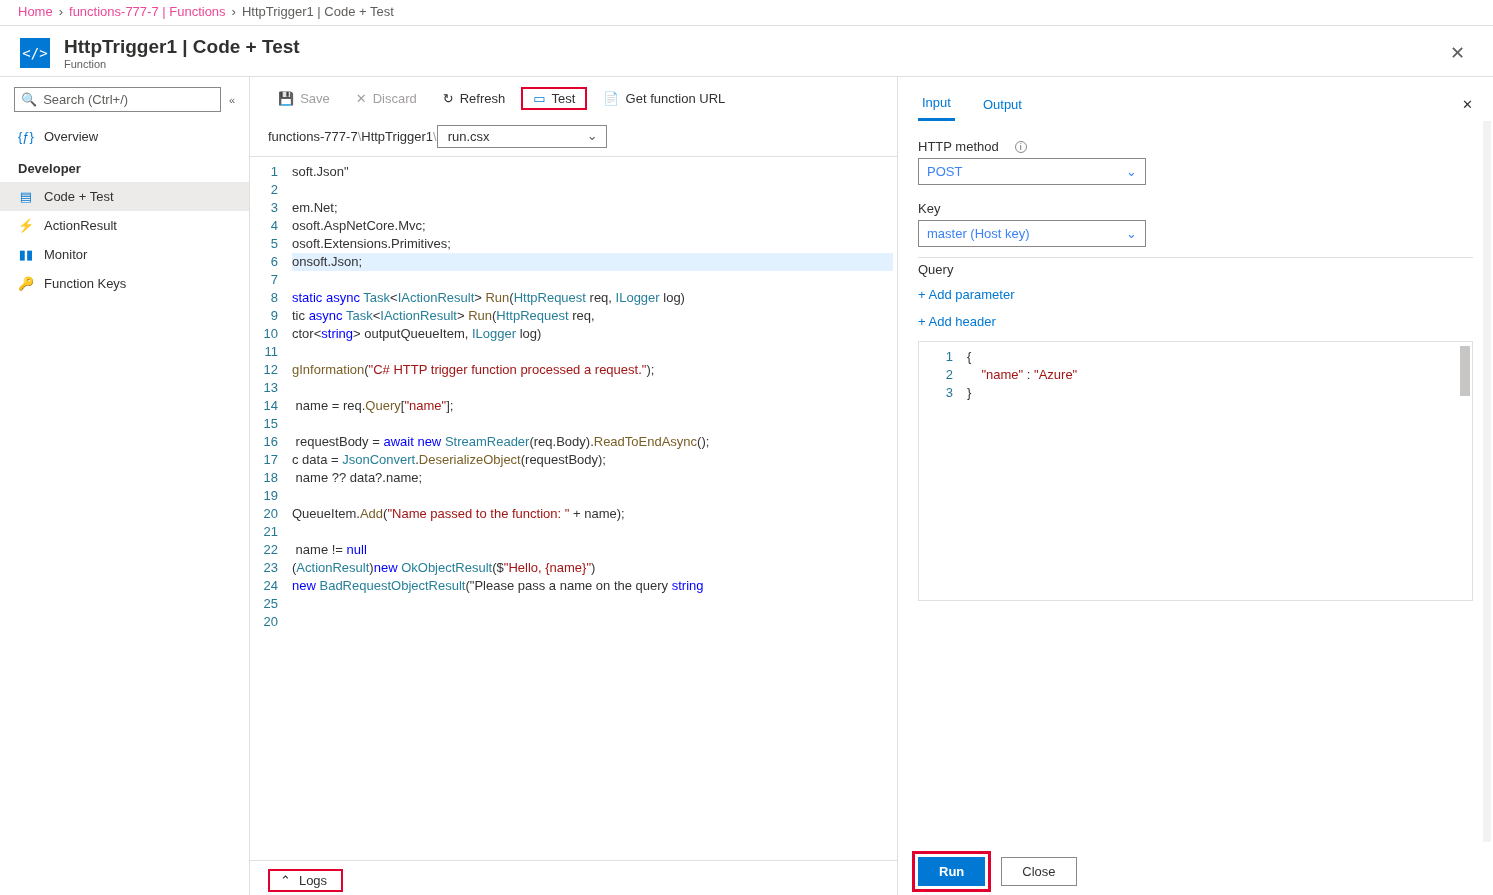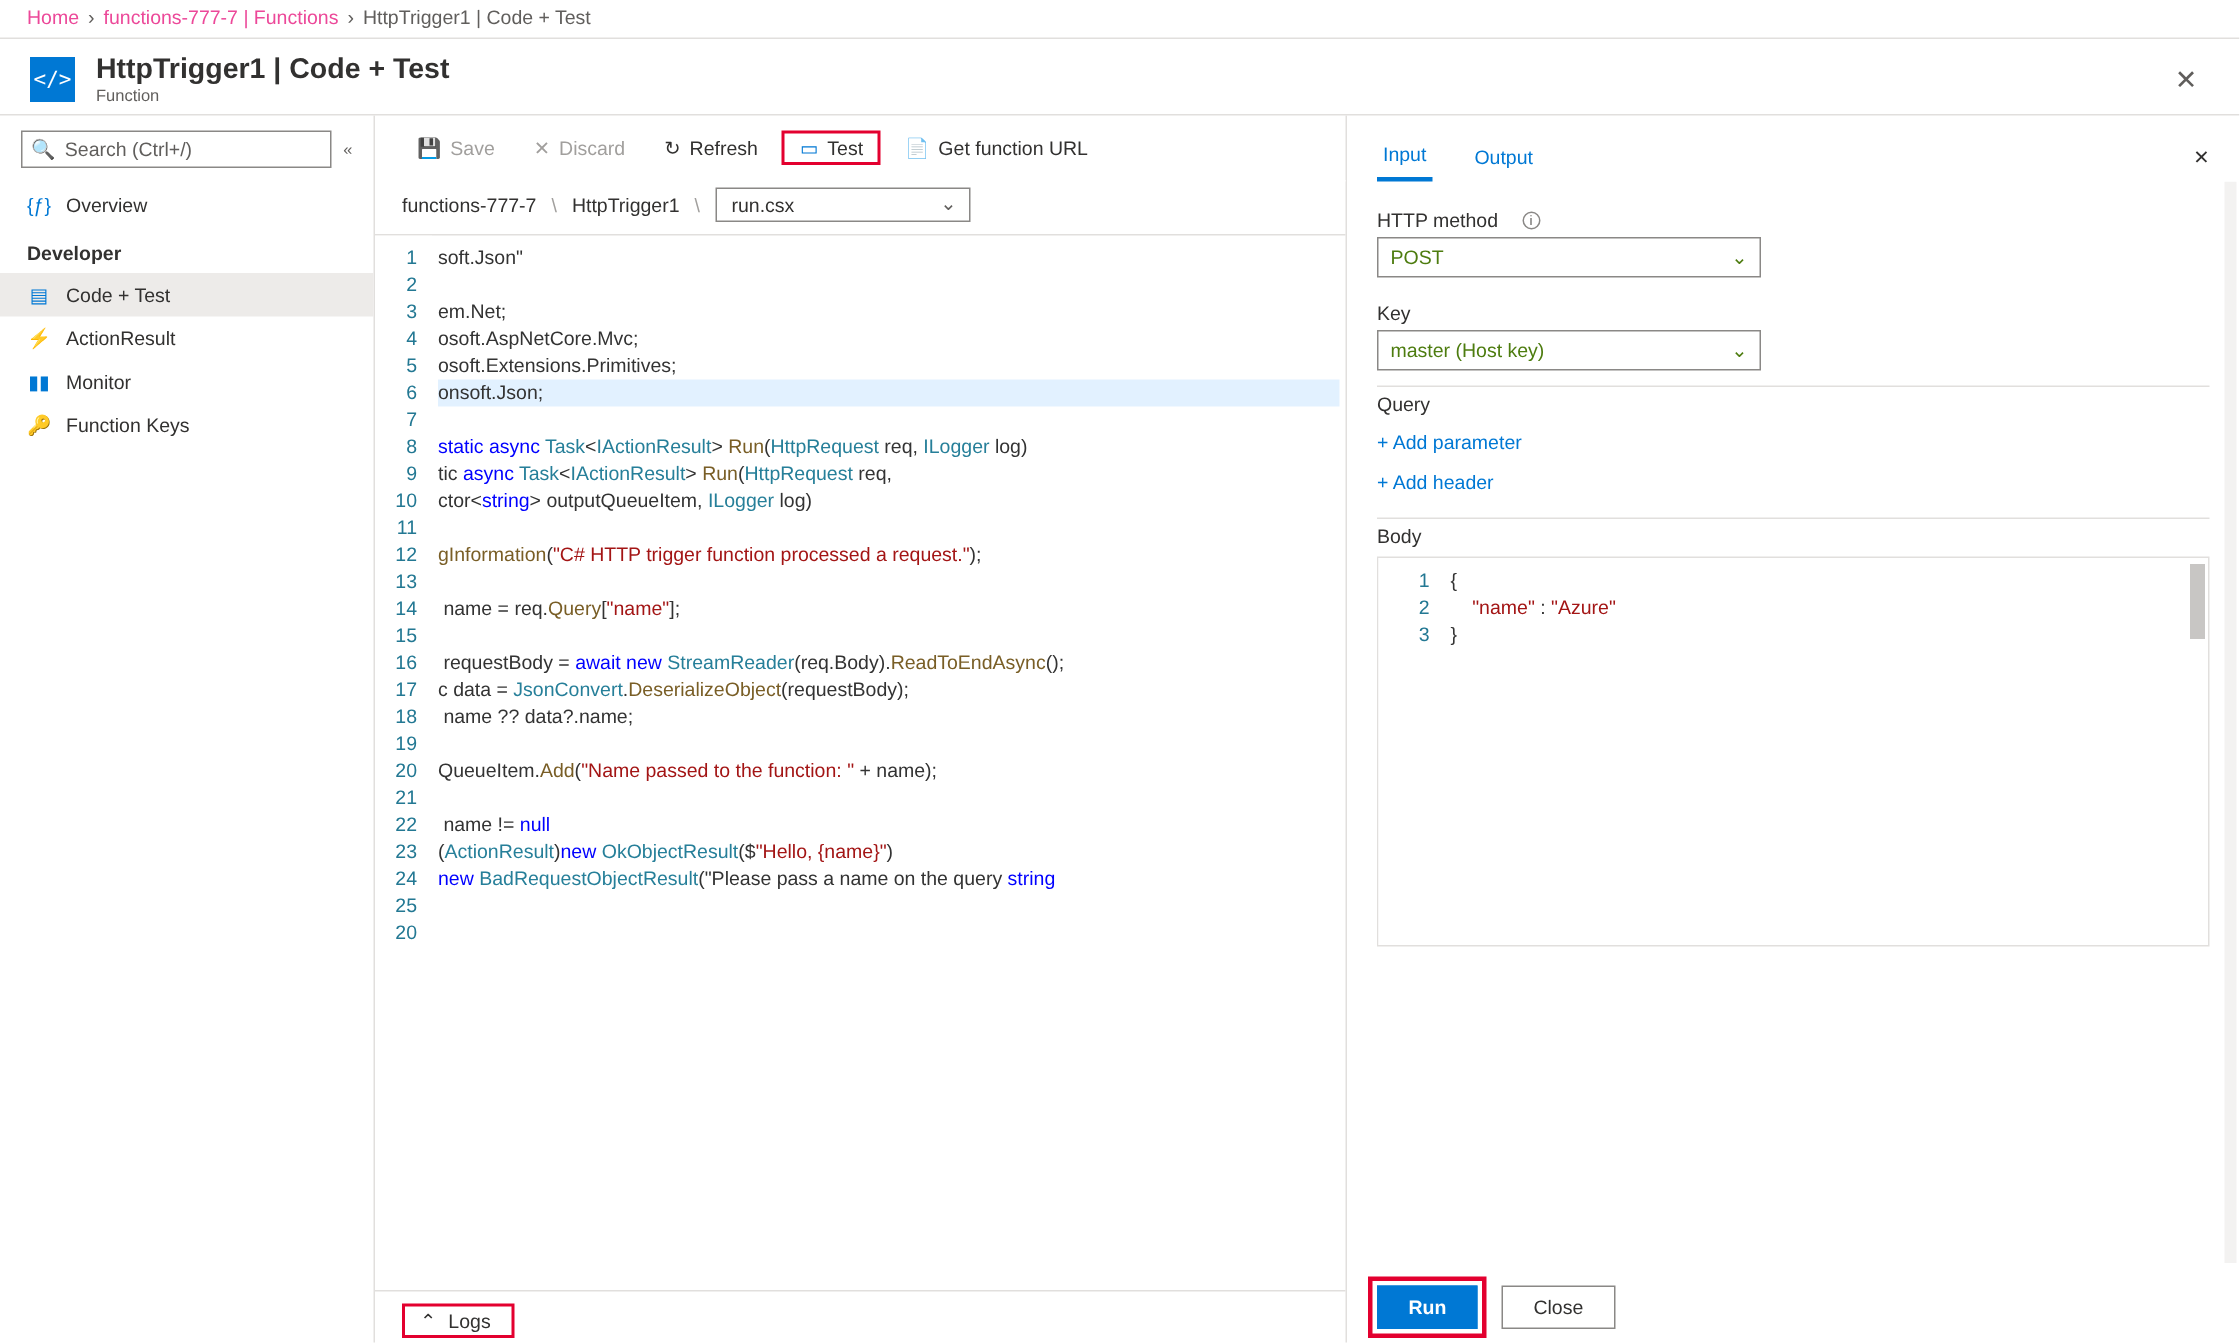--- a/index.html
+++ b/index.html
@@ -31,21 +31,21 @@
 .navitem.active { background:#edebe9;}
 .navitem .ic { width:16px; text-align:center;}
 .ic-blue{color:#0078d4;} .ic-orange{color:#f2c811;} .ic-yellow{color:#ffb900;}
 
 
 .main { flex:1; display:flex; flex-direction:column; min-width:0; border-right:1px solid #e1dfdd;}
 .toolbar { display:flex; align-items:center; gap:6px; padding:10px 18px; color:#605e5c; border-bottom:1px solid #fff;}
 .tbtn { display:flex; align-items:center; gap:6px; padding:4px 10px; color:#323130; cursor:pointer;}
 .tbtn.disabled{ color:#a19f9d; cursor:default;}
 .tbtn.boxed { border:2px solid #e3002f; padding:2px 10px;}
-.pathrow { display:flex; align-items:center; gap:10px; padding:4px 18px 8px; color:#323130; border-bottom:1px solid #e1dfdd;}
+.pathrow { display:flex; align-items:center; gap:0; padding:4px 18px 8px; color:#323130; border-bottom:1px solid #e1dfdd;}
 .pathrow .sep2{ color:#a19f9d;}
 .fileselect { border:1px solid #8a8886; padding:3px 26px 3px 10px; min-width:170px; position:relative; color:#323130;}
 .fileselect::after{content:"⌄"; position:absolute; right:8px; top:2px; color:#605e5c;}
 
 
 .editor { display:flex; flex:1; overflow:hidden; font-family:Consolas,monospace; font-size:14px; line-height:18px;}
 .gutter { width:38px; text-align:right; padding:6px 10px 6px 4px; color:#237893; background:#fff; user-select:none;}
 .code  { flex:1; padding:6px 4px; white-space:pre; overflow:hidden; color:#333;}
 .tok-str{color:#a31515;} .tok-kw{color:#0000ff;} .tok-ty{color:#267f99;} .tok-fn{color:#795e26;}
 .hl-line{background:rgba(173,214,255,.35);}
@@ -58,21 +58,21 @@
 .panel { width:595px; flex:0 0 595px; display:flex; flex-direction:column;}
 .panel-top { display:flex; align-items:center; padding:10px 20px 0;}
 .ptab { padding:8px 4px; margin-right:24px; cursor:pointer; color:#0078d4;}
 .ptab.active{ border-bottom:3px solid #0078d4; font-weight:400;}
 .panel-top .closex{margin-left:auto;}
 .panel-body { padding:18px 20px 4px; flex:1; overflow:auto; position:relative;}
 .panel-body .scroll-edge{position:absolute; right:2px; top:0; bottom:0; width:8px; background:#f3f2f1;}
 .field-label{ color:#323130; margin:16px 0 4px; display:flex; align-items:center; gap:16px;}
 .field-label:first-child{margin-top:0;}
 .helpdot{ width:12px;height:12px;border:1px solid #8a8886;border-radius:50%; font-size:9px; display:inline-flex; align-items:center; justify-content:center; color:#605e5c;}
-.select { border:1px solid #8a8886; padding:5px 8px; width:256px; display:flex; justify-content:space-between; align-items:center; color:#4d7c0f; cursor:pointer;}
+.select { border:1px solid #8a8886; padding:5px 8px; width:228px; display:flex; justify-content:space-between; align-items:center; color:#3b82f6; cursor:pointer;}
 .linkbtn{ color:#0078d4; cursor:pointer; padding:6px 0;}
 .section-sep{ border-top:1px solid #e1dfdd; margin-top:10px; padding-top:4px;}
 .body-editor{ border:1px solid #e1dfdd; height:260px; display:flex; font-family:Consolas,monospace; font-size:14px; line-height:18px; margin-top:6px; position:relative;}
 .body-editor .gutter{width:44px;}
 .body-editor .code{color:#333;}
 .minimap{position:absolute; right:2px; top:4px; width:10px; height:50px; background:#c8c6c4;}
 
 .panel-foot{ border-top:1px solid #fff; padding:14px 20px; display:flex; gap:16px; align-items:center;}
 .btn { padding:6px 20px; border:1px solid #8a8886; cursor:pointer; background:#fff;}
 .btn.primary{ background:#0078d4; color:#fff; border-color:#0078d4; font-weight:600;}
@@ -223,21 +223,20 @@
       <div class="select">
           <span>master (Host key)</span>
           <span>⌄</span>
         </div>
 
       <div class="field-label section-sep">Query</div>
       <div class="linkbtn">+ Add parameter</div>
 
       <div class="linkbtn">+ Add header</div>
 
-      <div class="field-label section-sep">Body</div>
       <div class="body-editor">
         <div class="gutter" id="bgut">
             <div>1</div>
             <div>2</div>
             <div>3</div>
           </div>
         <div class="code" id="bcode"><div>{</div><div>    <span class="tok-str">"name"</span> : <span class="tok-str">"Azure"</span></div><div>}</div></div>
         <div class="minimap"></div>
       </div>
       <div class="scroll-edge"></div>

